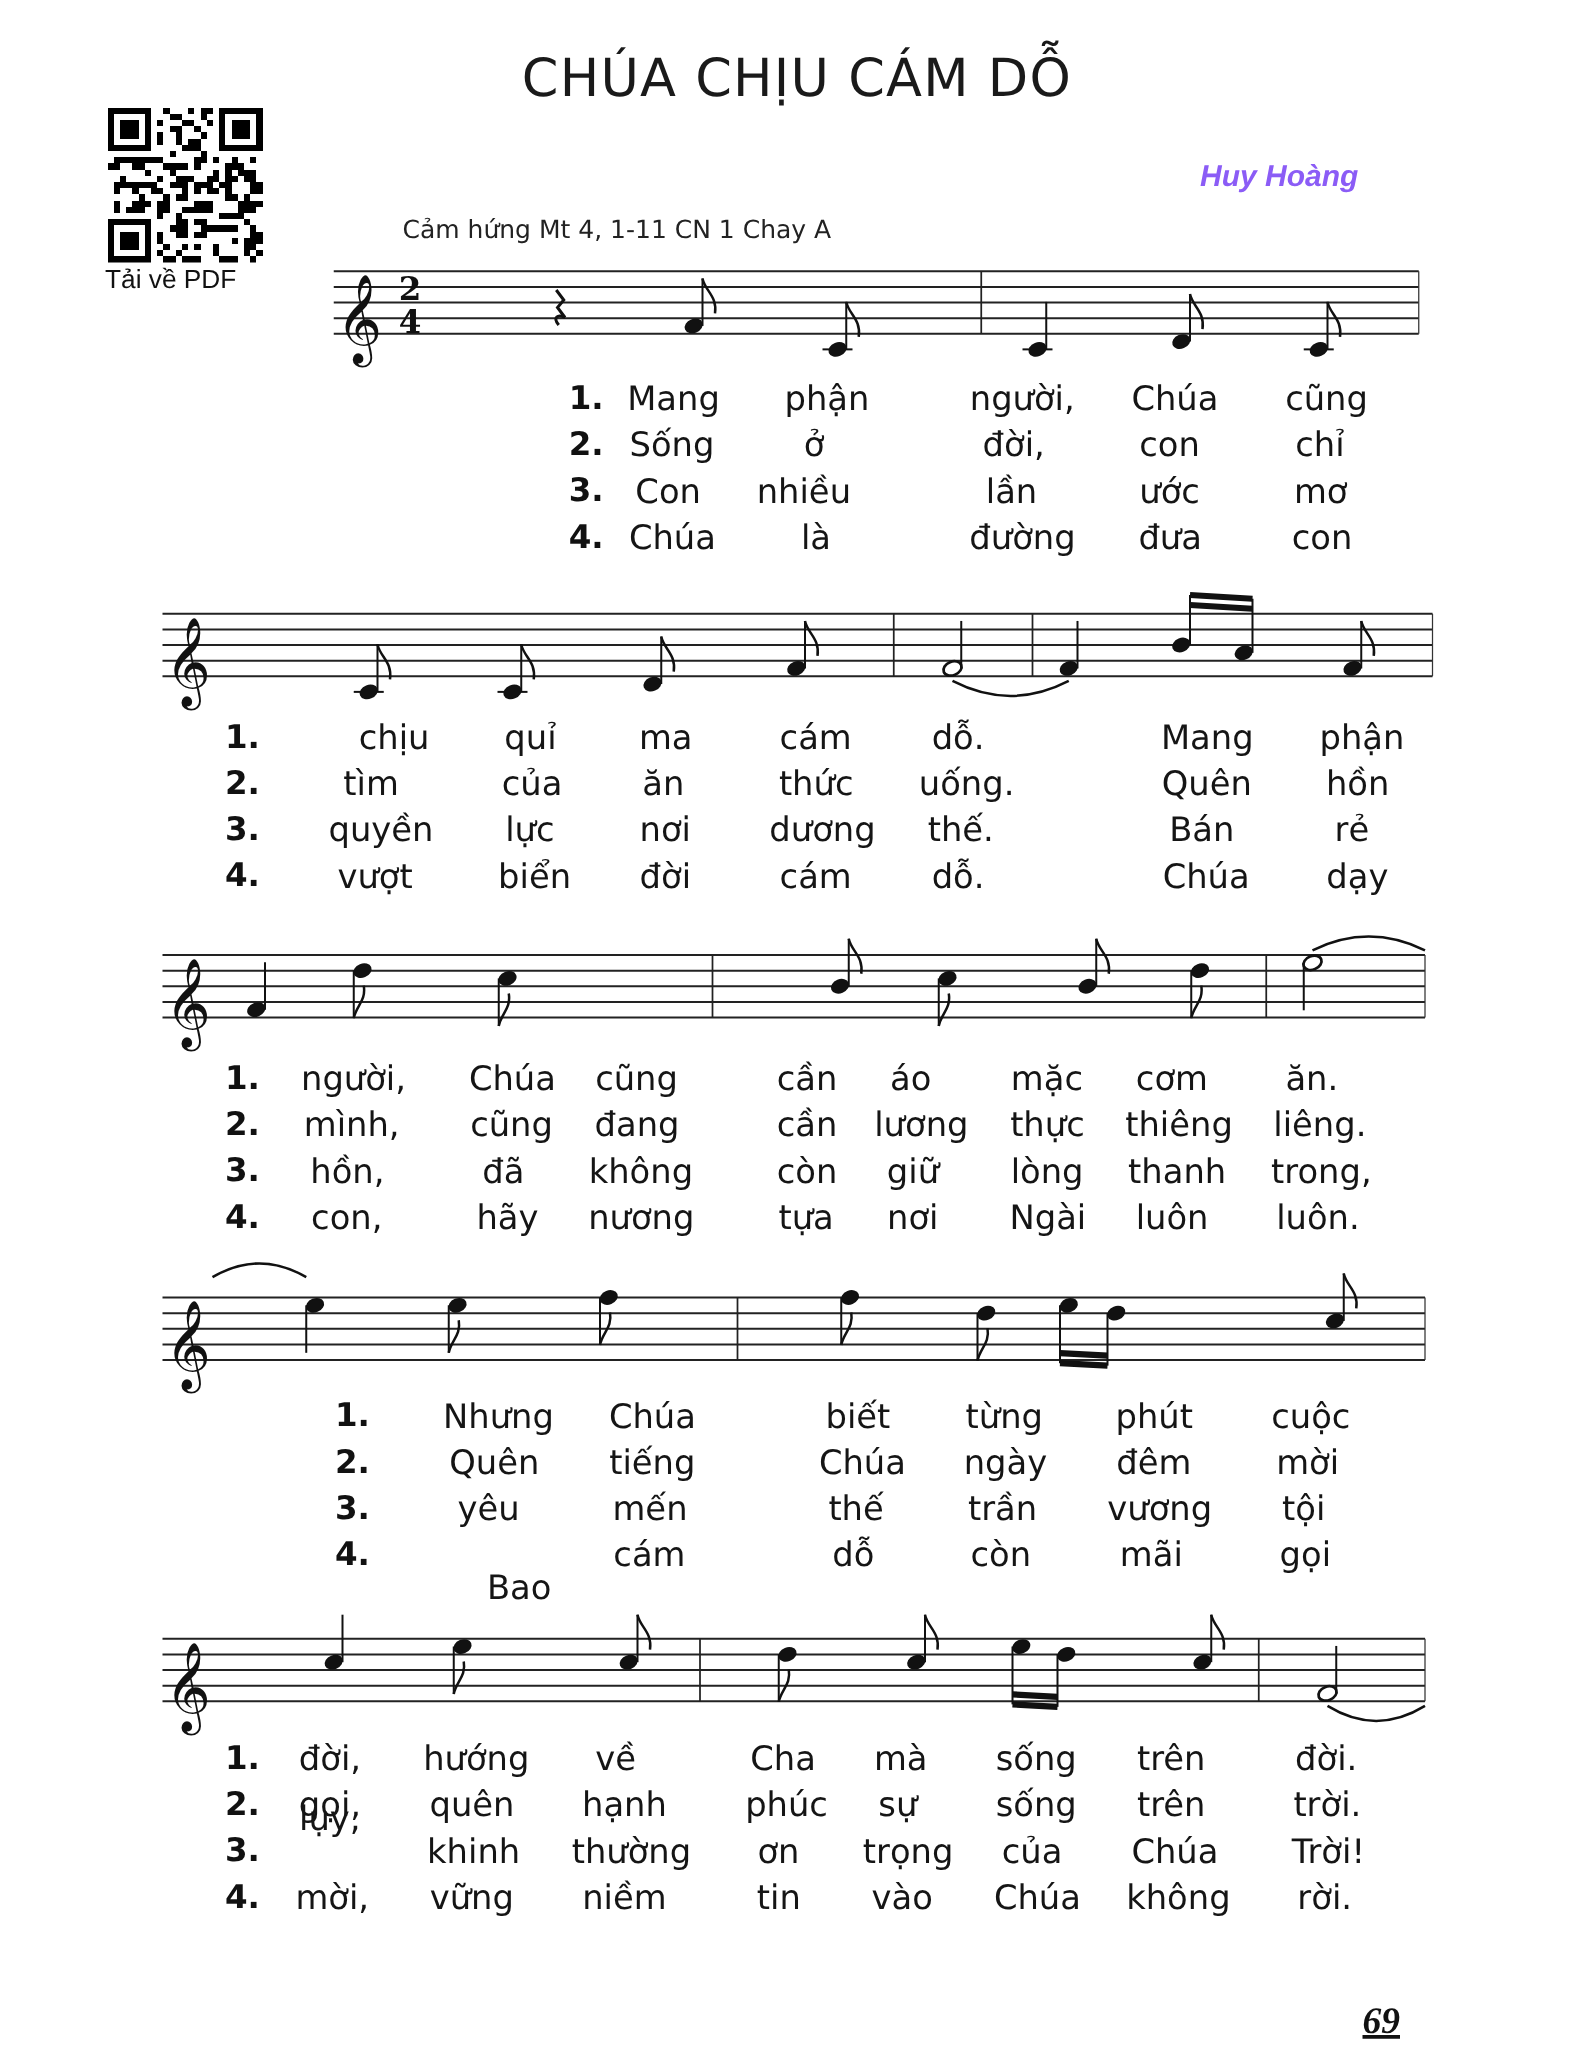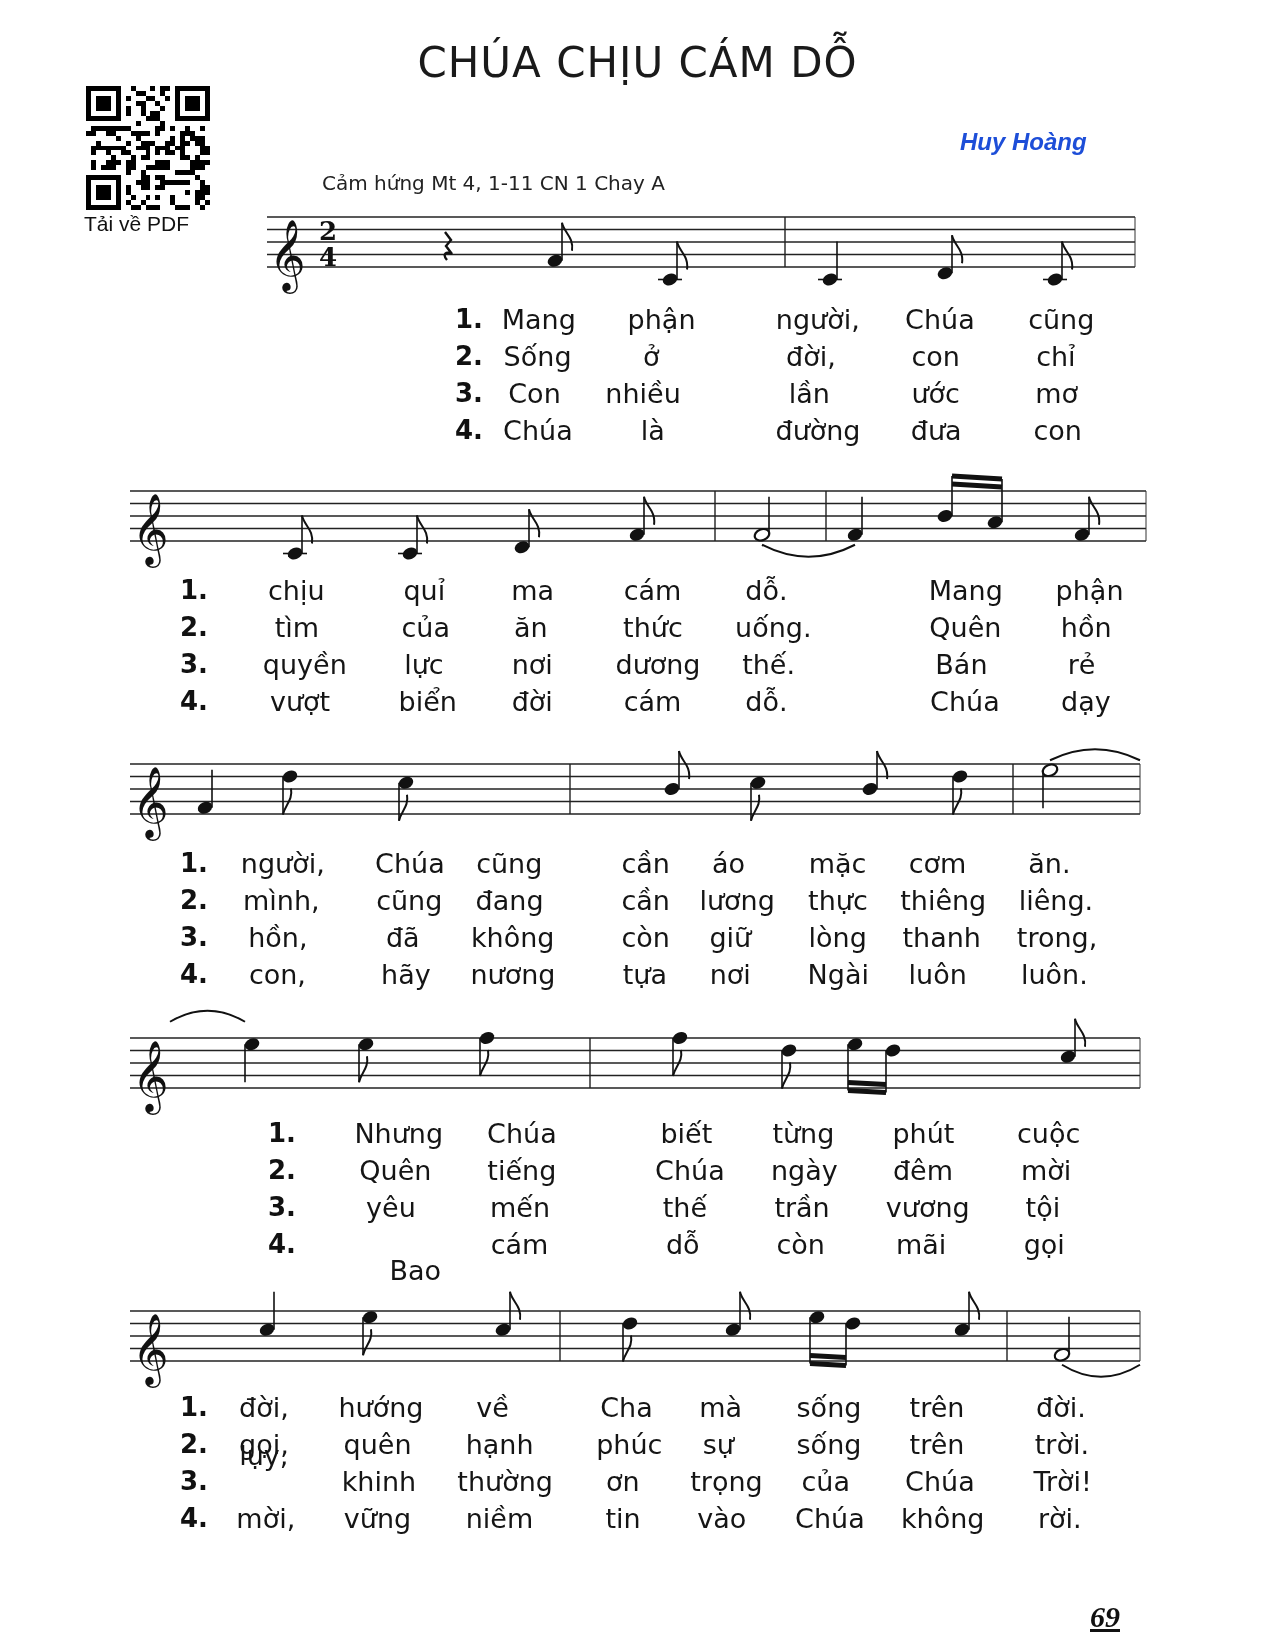--- a/index.html
+++ b/index.html
@@ -4,21 +4,21 @@
 <style>
   html, body { margin:0; padding:0; background:#ffffff; }
   body { width:1275px; height:1650px; position:relative; overflow:hidden; color:#111;
          font-family:"Liberation Sans", sans-serif; }
   .abs { position:absolute; }
   #title { left:0; width:1275px; top:38px; text-align:center; font-family:"DejaVu Sans", sans-serif;
            font-size:42px; letter-spacing:1px; color:#1a1a1a; font-weight:normal; }
   #qr { left:84px; top:86px; width:128px; height:124px; }
   #qr-label { left:84px; top:212px; font-size:21px; color:#111; font-family:"Liberation Sans", sans-serif; }
   #composer { left:960px; top:128px; font-family:"Liberation Sans", sans-serif; font-style:italic; font-weight:bold;
-              font-size:24px; color:#1d4ed8; }
+              font-size:24px; color:#8b5cf6; }
   #subtitle { left:322px; top:171px; font-family:"DejaVu Sans", sans-serif; font-size:20px; color:#222; }
   #score { left:0; top:0; width:1275px; height:1650px; }
   .lyr { position:absolute; font-family:"DejaVu Sans", sans-serif; font-size:27px; color:#151515; white-space:nowrap; }
   .vnum { position:absolute; font-family:"DejaVu Sans", sans-serif; font-weight:bold; font-size:26px; color:#111; }
   #page-num { left:1090px; top:1600px; font-family:"Liberation Serif", serif; font-style:italic; font-weight:bold; font-size:30px;text-decoration:underline; }
 </style>
 </head>
 <body>
 
 <div id="title" class="abs">CHÚA CHỊU CÁM DỖ</div>
@@ -418,21 +418,21 @@
     <div class="lyr" style="left: 801px; top: 378px; transform: translateX(-30%);">lần</div>
     <div class="lyr" style="left: 926px; top: 378px; transform: translateX(-30%);">ước</div>
     <div class="lyr" style="left: 1048px; top: 378px; transform: translateX(-30%);">mơ</div>
     <div class="vnum" style="left: 455px; top: 415px;">4.</div>
     <div class="lyr" style="left: 524px; top: 415px; transform: translateX(-30%);">Chúa</div>
     <div class="lyr" style="left: 648px; top: 415px; transform: translateX(-30%);">là</div>
     <div class="lyr" style="left: 801px; top: 415px; transform: translateX(-30%);">đường</div>
     <div class="lyr" style="left: 926px; top: 415px; transform: translateX(-30%);">đưa</div>
     <div class="lyr" style="left: 1048px; top: 415px; transform: translateX(-30%);">con</div>
     <div class="vnum" style="left: 180px; top: 575px;">1.</div>
-    <div class="lyr" style="left: 285px; top: 575px; transform: translateX(-30%);">chịu</div>
+    <div class="lyr" style="left: 304px; top: 575px; transform: translateX(-30%);">chịu</div>
     <div class="lyr" style="left: 416px; top: 575px; transform: translateX(-30%);">quỉ</div>
     <div class="lyr" style="left: 524px; top: 575px; transform: translateX(-30%);">ma</div>
     <div class="lyr" style="left: 641px; top: 575px; transform: translateX(-30%);">cám</div>
     <div class="lyr" style="left: 758px; top: 575px; transform: translateX(-30%);">dỗ.</div>
     <div class="lyr" style="left: 951px; top: 575px; transform: translateX(-30%);">Mang</div>
     <div class="lyr" style="left: 1076px; top: 575px; transform: translateX(-30%);">phận</div>
     <div class="vnum" style="left: 180px; top: 612px;">2.</div>
     <div class="lyr" style="left: 288px; top: 612px; transform: translateX(-30%);">tìm</div>
     <div class="lyr" style="left: 416px; top: 612px; transform: translateX(-30%);">của</div>
     <div class="lyr" style="left: 524px; top: 612px; transform: translateX(-30%);">ăn</div>

